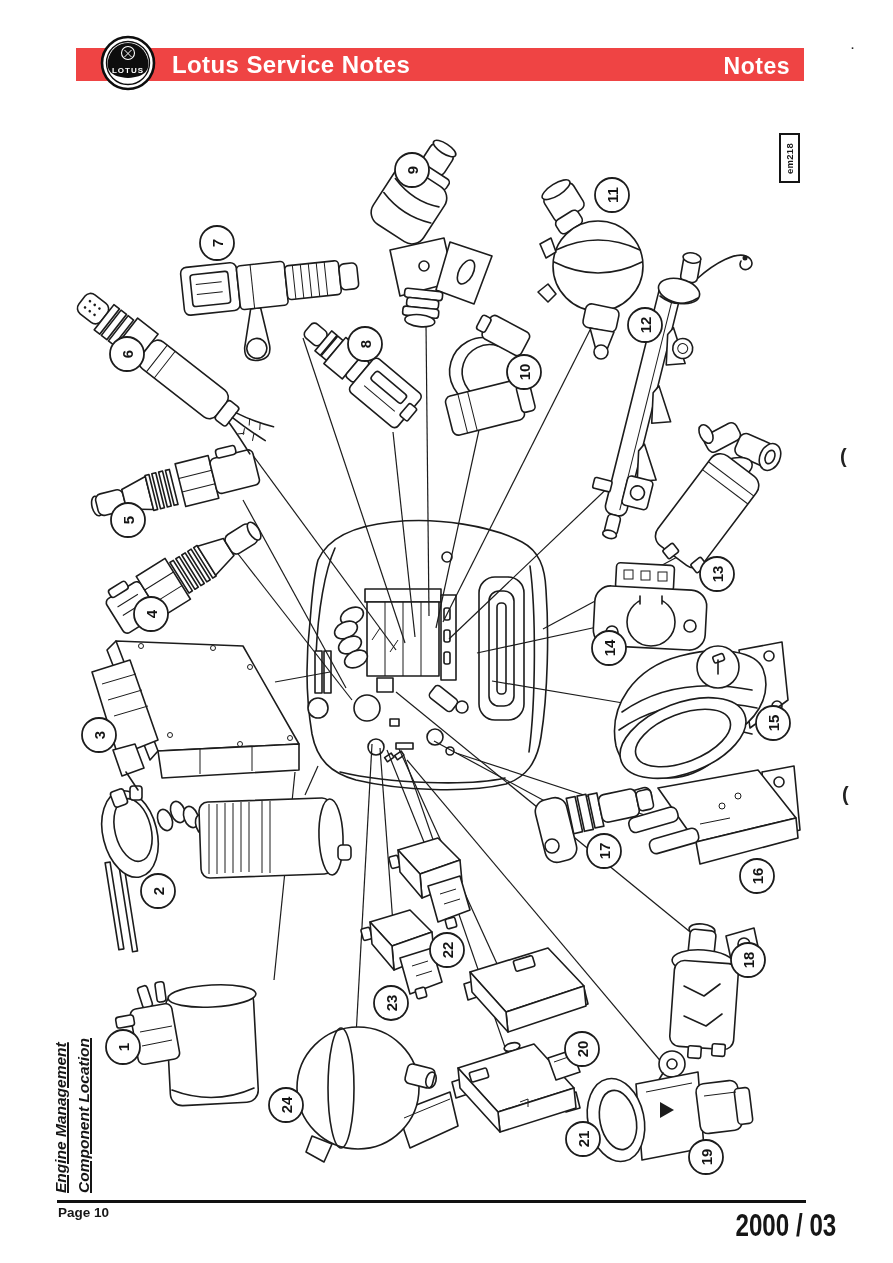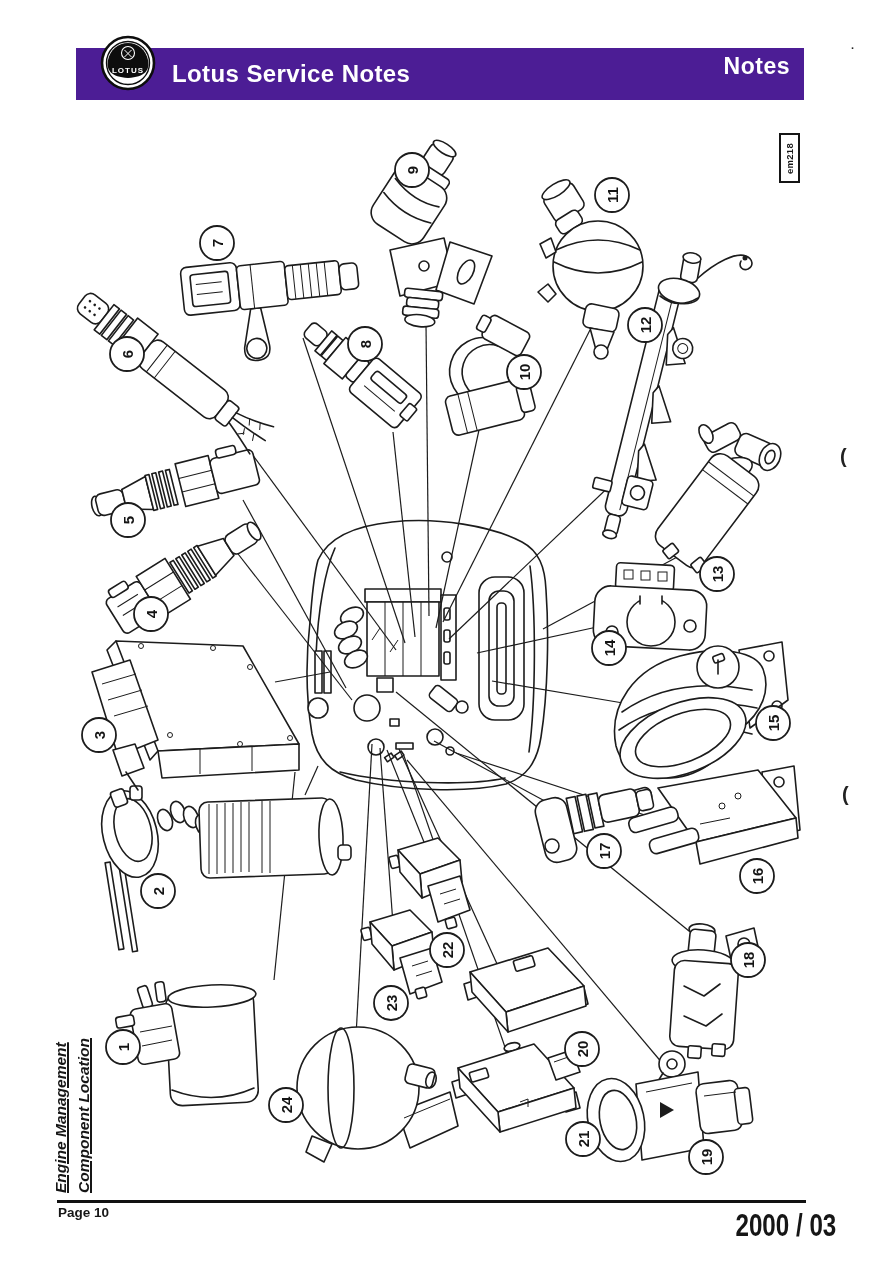--- a/index.html
+++ b/index.html
@@ -3,22 +3,22 @@
 <meta charset="utf-8">
 <style>
   html,body{margin:0;padding:0;background:#e8e8e8;}
   .page{
     position:relative;width:893px;height:1263px;background:#ffffff;
     font-family:"Liberation Sans",sans-serif;color:#161616;overflow:hidden;
     margin:0 auto;
   }
   
   .hdr-bar{
-    position:absolute;left:76px;top:48px;width:728px;height:52px;
-    background:#4c1d95;display:flex;align-items:center;
+    position:absolute;left:76px;top:48px;width:728px;height:33px;
+    background:#ef4444;display:flex;align-items:center;
   }
   .hdr-title{
     margin-left:96px;color:#ffffff;font-size:24px;font-weight:bold;
     letter-spacing:.4px;white-space:nowrap;
   }
   .hdr-model{
     position:absolute;right:14px;top:0;height:36px;line-height:36px;
     color:#ffffff;font-size:23px;font-weight:bold;letter-spacing:.5px;
   }
   .logo{position:absolute;left:98px;top:33px;width:60px;height:60px;}

